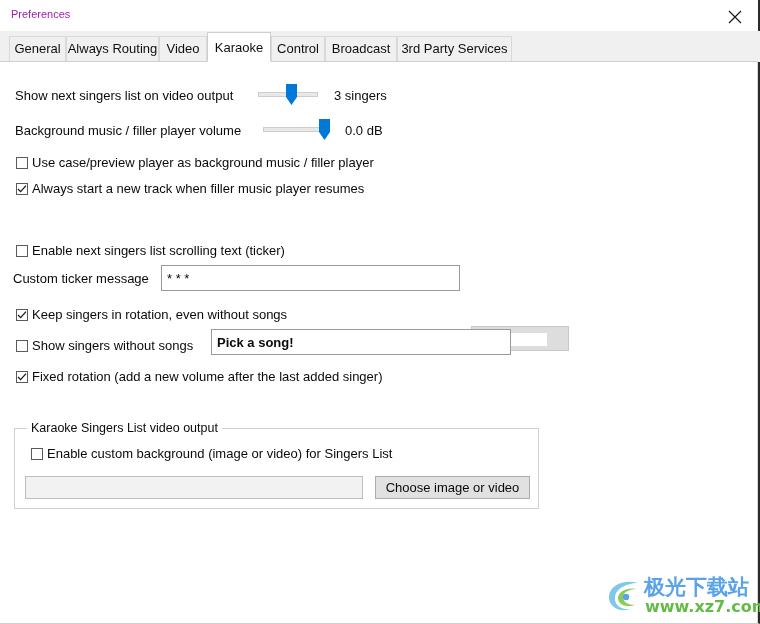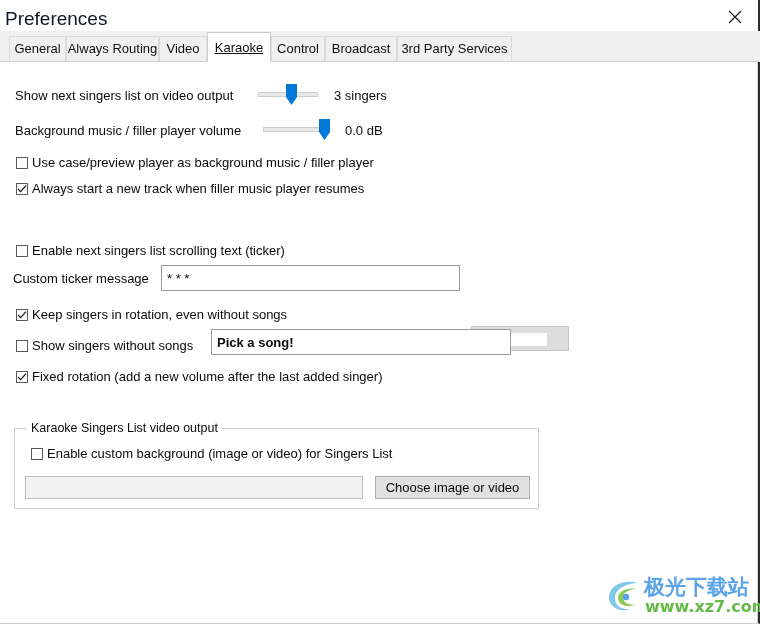--- a/index.html
+++ b/index.html
@@ -33,23 +33,23 @@
   #titlebar {
     position: absolute;
     left: 0; top: 0;
     width: 758px;
     height: 31px;
     background: #ffffff;
     border-bottom: 1px solid #ffffff;
   }
   #title-text {
     position: absolute;
-    left: 5px; top: 8px;
-    font-size: 19px;
-    color: #0f172a;
+    left: 11px; top: 8px;
+    font-size: 11px;
+    color: #a21caf;
     white-space: nowrap;
   }
   #close-button {
     position: absolute;
     right: 0; top: 0;
     width: 46px; height: 31px;
     cursor: default;
   }
   #close-button svg { position: absolute; left: 16px; top: 10px; }
 
@@ -78,21 +78,20 @@
     cursor: default;
   }
   .tab.selected {
     top: 1px;
     height: 30px;
     background: #ffffff;
     border: 1px solid #cfcfcf;
     border-bottom: 1px solid #ffffff;
     line-height: 29px;
     z-index: 4;
-    text-decoration: underline;
   }
 
   
   #page {
     position: absolute;
     left: 0; top: 61px;
     width: 758px;
     height: 562px;
     background: #ffffff;
     border-top: 1px solid #cfcfcf;

